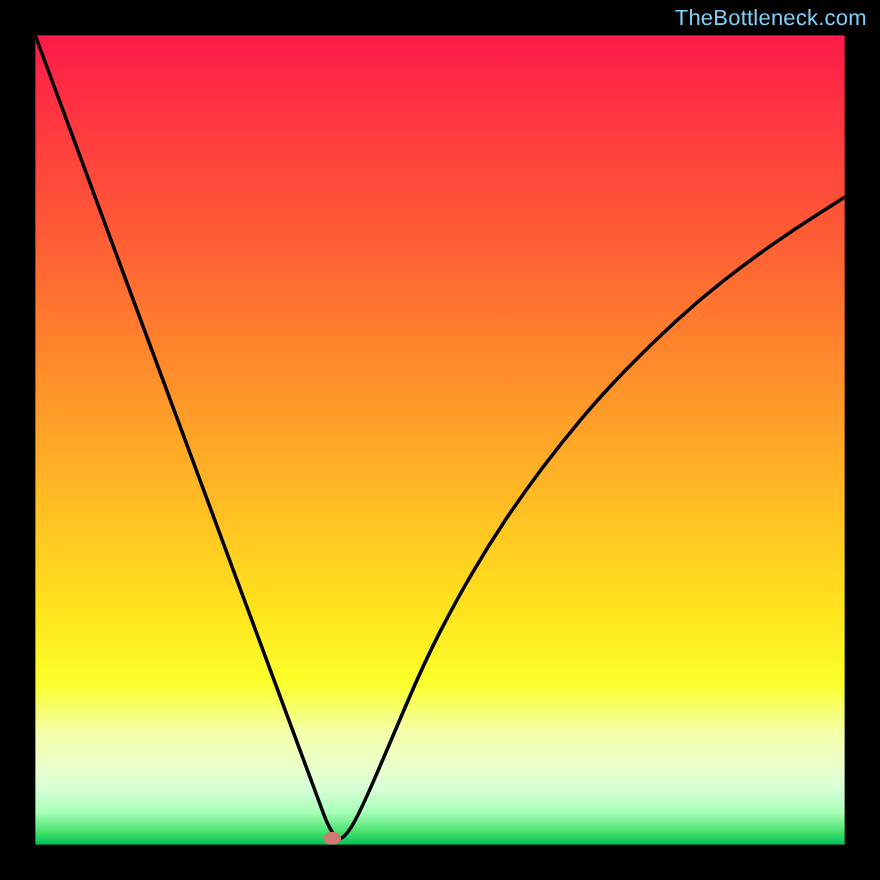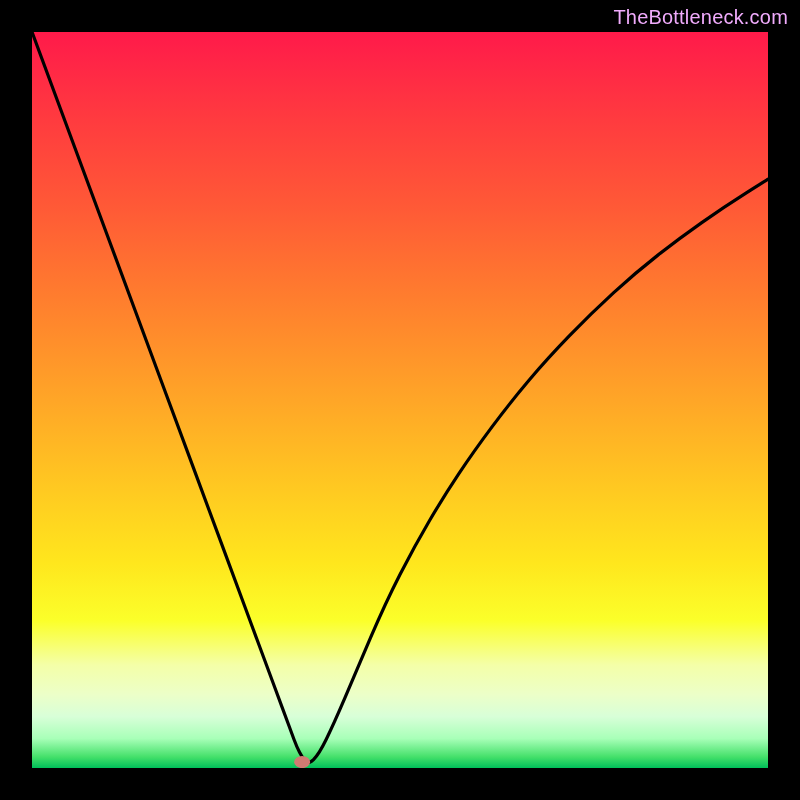--- a/index.html
+++ b/index.html
@@ -61,21 +61,21 @@
     stroke-linecap: round;
   }
   .marker {
     fill: #d07a72;
     stroke: none;
   }
   .watermark {
     position: absolute;
     top: 6px;
     right: 12px;
-    color: #f0abfc;
+    color: #7dd3fc;
     font-size: 20px;
     letter-spacing: 0.2px;
     user-select: none;
   }
 </style>
 </head>
 <body>
 
 <div class="frame">
 

